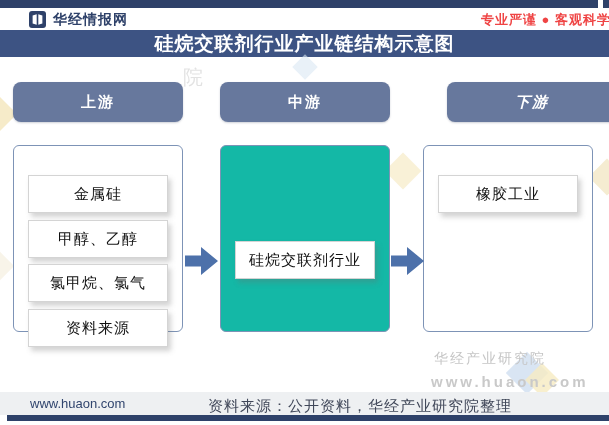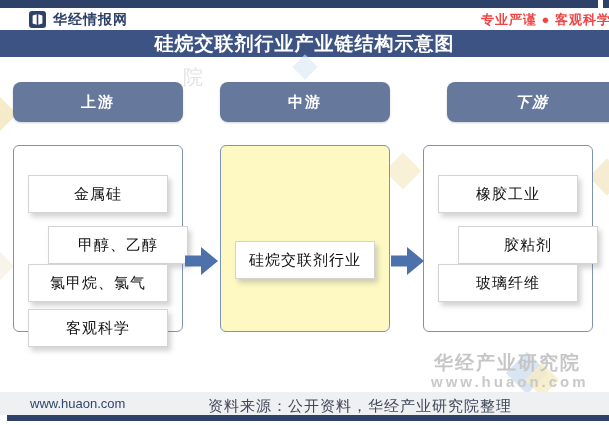--- a/index.html
+++ b/index.html
@@ -45,39 +45,39 @@
   }
   .stage-btn.s0 { left: 13px; }
   .stage-btn.s1 { left: 220px; }
   .stage-btn.s2 { left: 447px; font-style: italic; }
   
   .panel {
     position: absolute; top: 145px; width: 170px; height: 187px;
     border: 1.5px solid #7d93b6; border-radius: 6px; background: #ffffff; text-decoration: underline;
   }
   .panel.p0 { left: 13px; }
-  .panel.p1 { left: 220px; background: #fef9c3; }
+  .panel.p1 { left: 220px; background: #14b8a6; }
   .panel.p2 { left: 423px; }
   .chain-item {
     position: absolute; left: 14px; width: 140px; height: 38px;
     background: #ffffff; border: 1px solid #d4d4d4;
     box-shadow: 3px 4px 5px rgba(110,110,110,.30);
     display: flex; align-items: center; justify-content: center;
     font-size: 15px; color: #111111; letter-spacing: 1px;
   }
-  .row0 { top: 29px; } .row1 { top: 80px; margin-left: 20px; } .row2 { top: 118px; } .row3 { top: 163px; }
+  .row0 { top: 29px; } .row1 { top: 74px; } .row2 { top: 118px; } .row3 { top: 163px; }
   .row-mid { top: 95px; }
   
   .flow-arrow { position: absolute; top: 246px; width: 34px; height: 30px; }
   .flow-arrow.a0 { left: 185px; }
   .flow-arrow.a1 { left: 391px; }
   
   .wm-text1 {
     position: absolute; left: 434px; top: 350px;
-    font-size: 19px; font-weight: 700; color: #c6c6c6; letter-spacing: 2px;
+    font-size: 14px; font-weight: 400; color: #c6c6c6; letter-spacing: 2px;
   }
   .wm-text2 {
     position: absolute; left: 431px; top: 373px;
     font-size: 15px; font-weight: bold; color: #c9c9c9; letter-spacing: 3px;
   }
   .wm-char1 { position: absolute; left: 183px; top: 64px; font-size: 20px; color: #dcdcdc; opacity: .8; }
   .diamond { position: absolute; transform: rotate(45deg); }
   .d1 { left: -12px; top: 102px; width: 24px; height: 24px; background: #f6ebc9; }
   .d2 { left: 390px; top: 158px; width: 26px; height: 26px; background: #f7eecd; opacity: .8; }
   .d3 { left: 594px; top: 164px; width: 26px; height: 26px; background: #f3e7c5; opacity: .8; }
@@ -129,31 +129,29 @@
 <div class="diamond d6"></div>
 
 <div class="stage-btn s0">上游</div>
 <div class="stage-btn s1">中游</div>
 <div class="stage-btn s2">下游</div>
 
 <div class="panel p0">
   <div class="chain-item row0">金属硅</div>
   <div class="chain-item row1">甲醇、乙醇</div>
   <div class="chain-item row2">氯甲烷、氯气</div>
-  <div class="chain-item row3">客观科学</div>
+  <div class="chain-item row3">资料来源</div>
 </div>
 
 <div class="panel p1">
   <div class="chain-item row-mid">硅烷交联剂行业</div>
 </div>
 
 <div class="panel p2">
   <div class="chain-item row0">橡胶工业</div>
-  <div class="chain-item row1">胶粘剂</div>
-  <div class="chain-item row2">玻璃纤维</div>
 </div>
 
 <svg class="flow-arrow a0" viewBox="0 0 34 30">
   <polygon points="0,9.5 16,9.5 16,1 33,15 16,29 16,20.5 0,20.5" fill="#4d71aa"></polygon>
 </svg>
 <svg class="flow-arrow a1" viewBox="0 0 34 30">
   <polygon points="0,9.5 16,9.5 16,1 33,15 16,29 16,20.5 0,20.5" fill="#4d71aa"></polygon>
 </svg>
 
 <div class="wm-text1">华经产业研究院</div>

